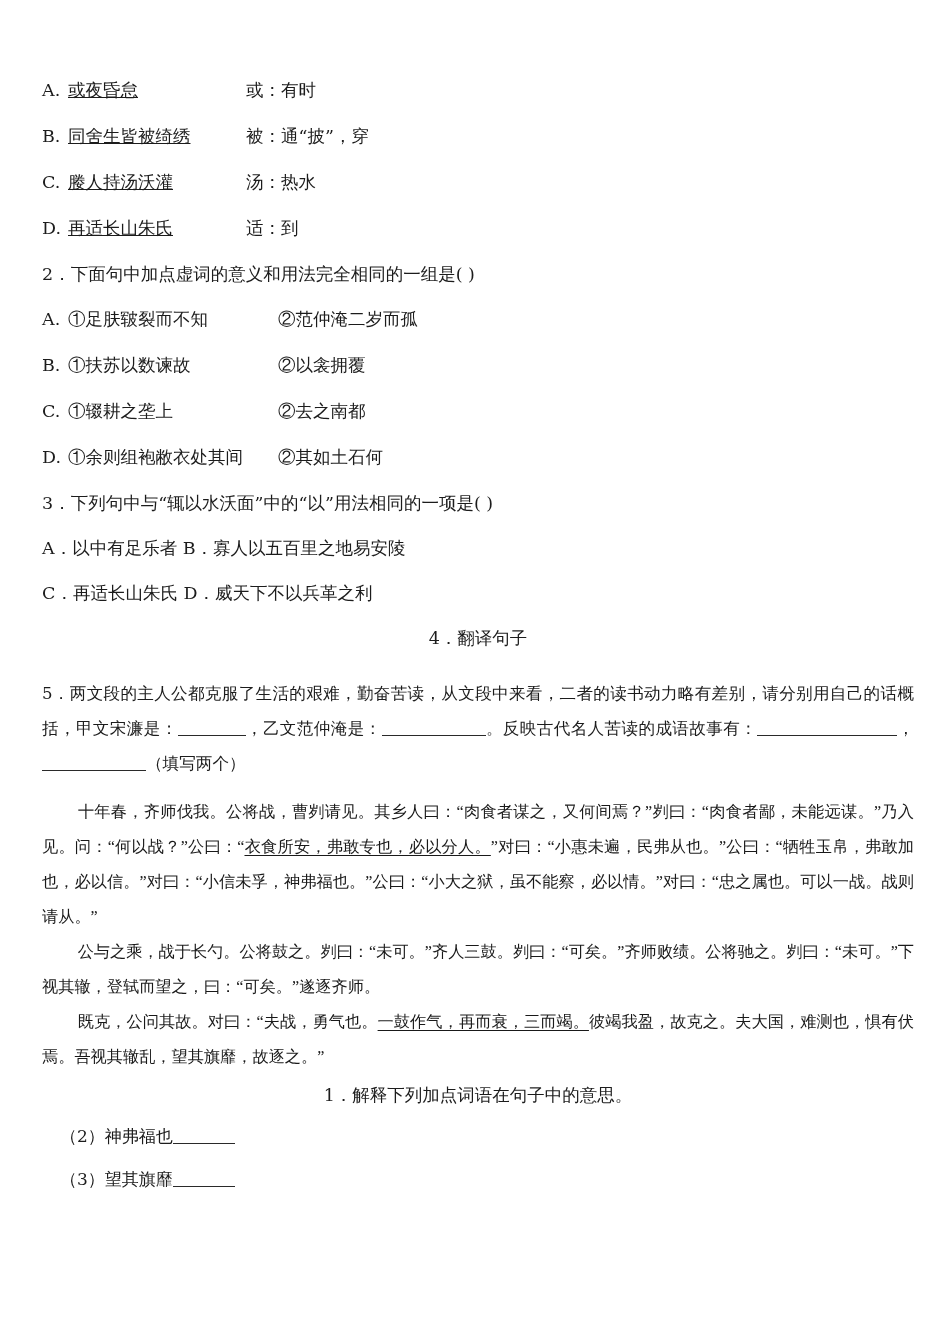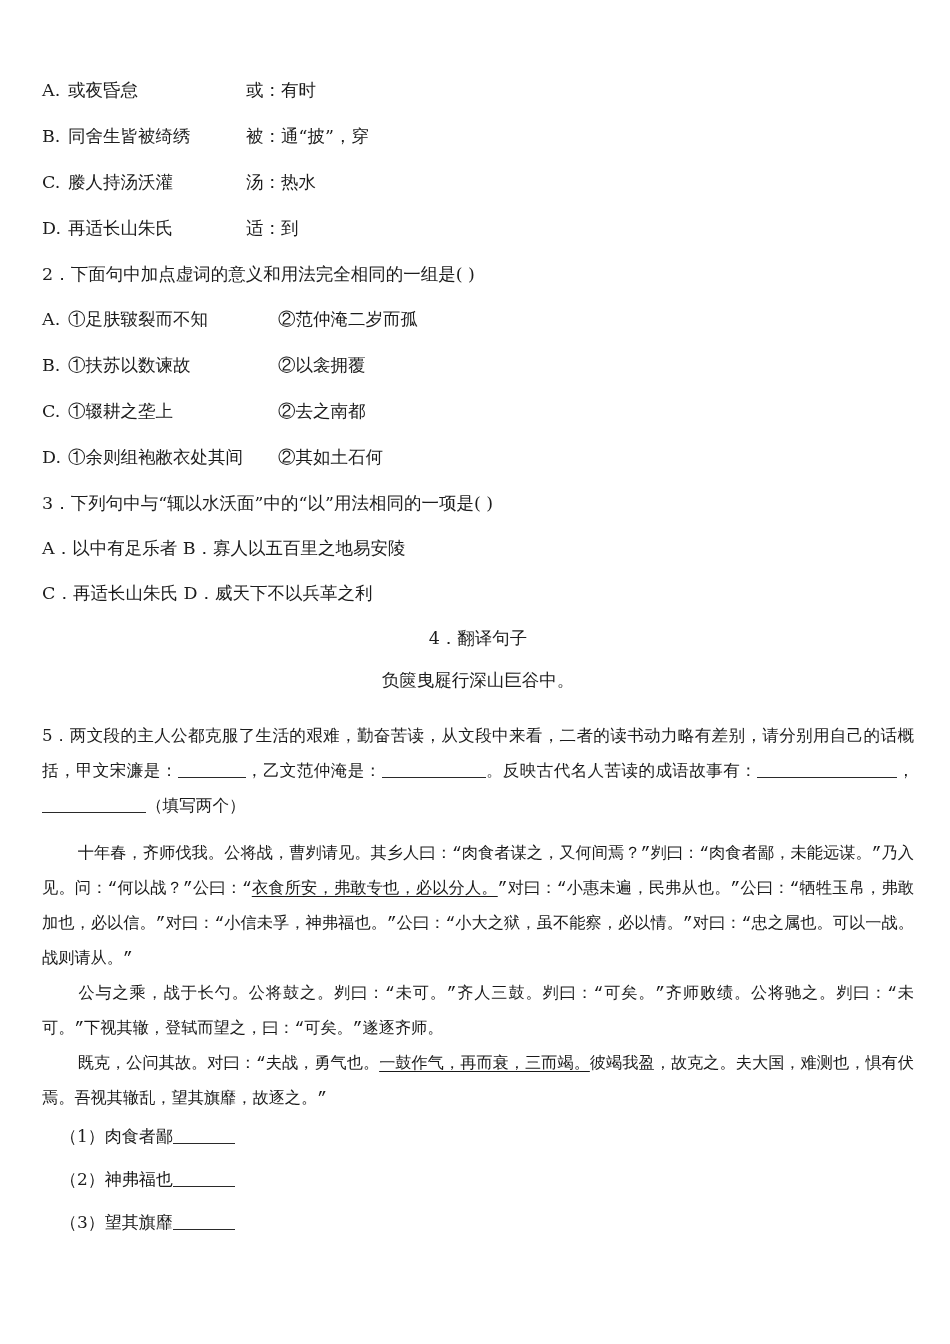--- a/index.html
+++ b/index.html
@@ -35,37 +35,37 @@
     margin-bottom: 22px;
     font-size: 17.5px;
   }
   .opt-letter {
     width: 26px;
     flex: 0 0 26px;
   }
   .opt-text {
     flex: 0 0 auto;
   }
-  .opt-col1 { width: 178px; flex: 0 0 178px; }
+  .opt-col1 { width: 178px; flex: 0 0 178px; text-decoration: underline; }
   .opt-col1-wide { width: 210px; flex: 0 0 210px; }
   .opt-gloss { flex: 0 0 auto; }
 
   .q-line {
     font-size: 17.5px;
     margin-bottom: 21px;
   }
   .q-line-tight {
     font-size: 17.5px;
     margin-bottom: 18px;
     text-align: center;
   }
 
   
   .classic {
-    font-family: Liberation Mono, monospace;
+    font-family: Liberation Serif, serif;
     font-size: 16.2px;
     line-height: 35px;
     text-align: justify;
     text-justify: inter-ideograph;
     color: #191919;
     letter-spacing: 0px;
   }
   .classic .indent { display: inline-block; width: 2.2em; }
   .classic u, .ul {
     text-decoration: underline;
@@ -151,21 +151,20 @@
         <span class="opt-text opt-col1-wide">①余则组袍敝衣处其间</span>
         <span class="opt-gloss">②其如土石何</span>
       </div>
     </div>
 
     <div class="q-line">3．下列句中与“辄以水沃面”中的“以”用法相同的一项是(        )</div>
     <div class="q-line">A．以中有足乐者    B．寡人以五百里之地易安陵</div>
     <div class="q-line">C．再适长山朱氏    D．威天下不以兵革之利</div>
 
     <div class="q-line-tight">4．翻译句子</div>
-    <div class="q-line-tight">负篋曳屣行深山巨谷中。</div>
 
     <div class="spacer-8"></div>
 
     <div class="q5">
       <span>5．两文段的主人公都克服了生活的艰难，勤奋苦读，从文段中来看，二者的读书动力略有差别，请分别用自己的话</span><span>概括，甲文宋濂是：</span><span class="blank-s"></span><span>，乙文范仲淹是：</span><span class="blank-m"></span><span>。反映古代名人苦读的成语故事有：</span><span class="blank-l"></span><span>，</span><span class="blank-m"></span><span>（填写两个）</span>
     </div>
 
     <div class="spacer-14"></div>
 
 
@@ -176,23 +175,21 @@
     <div class="classic">
       <span class="indent"></span><span>公与之乘，战于长勺。公将鼓之。刿曰：“未可。”齐人三鼓。刿曰：“可矣。”齐师败绩。公将驰之。刿曰：“未可。”下视其辙，登轼而望之，曰：“可矣。”遂逐齐师。</span>
     </div>
 
     <div class="classic">
       <span class="indent"></span><span>既克，公问其故。对曰：“夫战，勇气也。</span><span class="ul">一鼓作气，再而衰，三而竭。</span><span>彼竭我盈，故克之。夫大国，难测也，惧有伏焉。吾视其辙乱，望其旗靡，故逐之。”</span>
     </div>
 
     <div class="spacer-8"></div>
 
-    <div class="sub-item">
-      <span>（1）肉食者鄙</span><span class="blank-q"></span>
-    </div>
+    <div class="q-line-tight">1．解释下列加点词语在句子中的意思。</div>
     <div class="sub-item">
       <span>（2）神弗福也</span><span class="blank-q"></span>
     </div>
     <div class="sub-item">
       <span>（3）望其旗靡</span><span class="blank-q"></span>
     </div>
 
   </div>
 </div>
 

